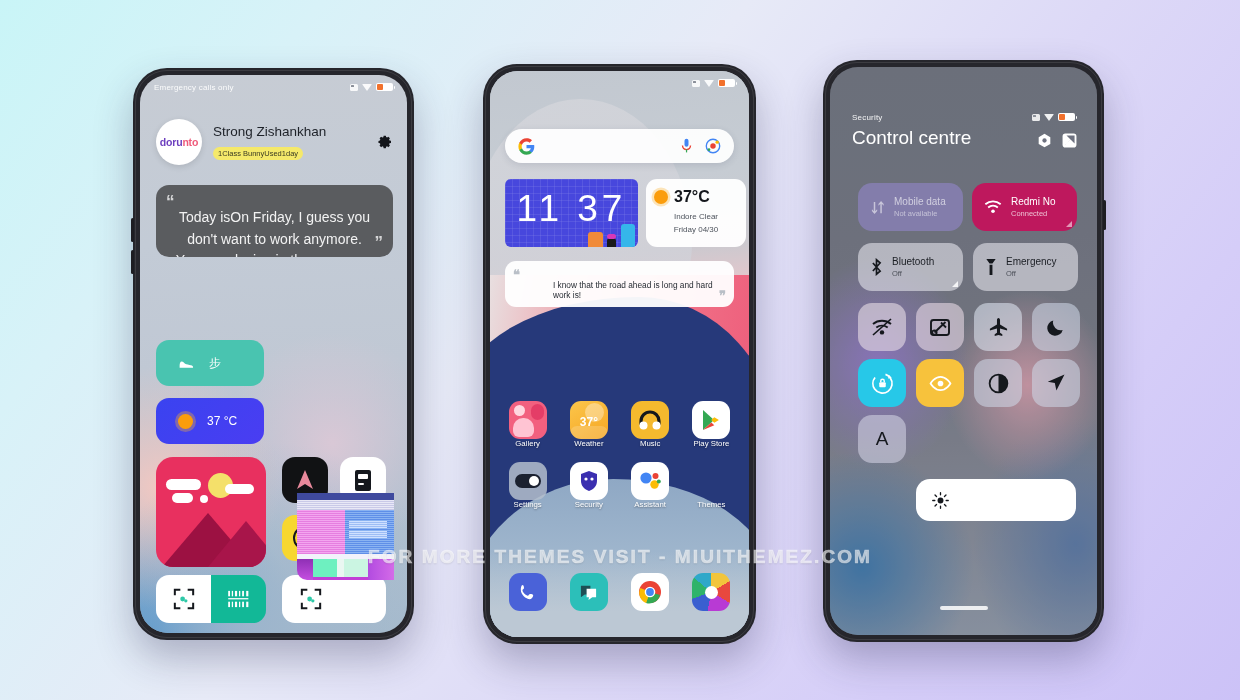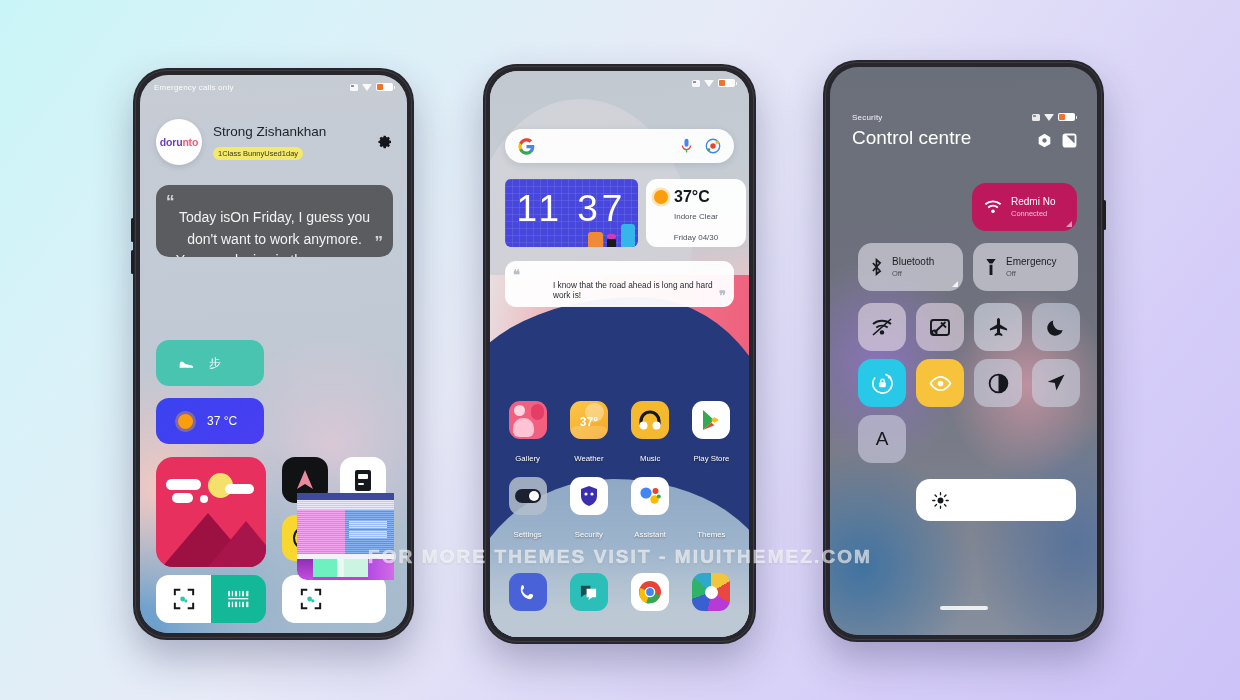--- a/index.html
+++ b/index.html
@@ -162,34 +162,34 @@
             font-size:37px; font-weight:300; letter-spacing:4px;}
   .cyl{ position:absolute; border-radius:3px 3px 2px 2px; }
 
   .wthw{ position:absolute; left:156px; top:108px; width:100px; height:68px; border-radius:11px;
          background:rgba(255,255,255,.95); z-index:5; padding:9px 8px 0 8px;}
   .wthw .row1{ display:flex; align-items:center; gap:6px;}
   .wthw .sun2{ width:14px;height:14px;border-radius:50%;background:#fb9d0c;
                box-shadow:0 0 0 2.5px rgba(253,177,43,.32); flex:0 0 auto;}
   .wthw .deg{ font-size:16px; font-weight:700; color:#14171c;}
   .wthw .l2{ font-size:8px; color:#4d535c; margin-top:6px; text-align:center;}
-  .wthw .l3{ font-size:8px; color:#4d535c; margin-top:12px; text-align:center;}
+  .wthw .l3{ font-size:8px; color:#4d535c; margin-top:4px; text-align:center;}
 
   .q2{ position:absolute; left:15px; right:15px; top:190px; height:46px; border-radius:11px;
        background:rgba(255,255,255,.95); z-index:5;}
   .q2 .qm2{ position:absolute; font-size:13px; color:#b9bfc7; font-weight:700; line-height:1;}
   .q2 .qm2.a{left:8px;top:7px;} .q2 .qm2.b{right:8px;bottom:5px;}
   .q2 .t2{ position:absolute; left:10px; right:10px; top:19px; font-size:8.3px; color:#272c33;padding-left:38px;}
 
   .apps{ position:absolute; left:7px; right:7px; top:330px; z-index:5;}
   .arow{ display:flex; justify-content:space-around; margin-bottom:14px;}
   .app{ width:56px; text-align:center;}
   .app .ai{ width:38px;height:38px;border-radius:11px;margin:0 auto;position:relative;overflow:hidden;
             display:flex;align-items:center;justify-content:center;}
-  .app .al{ font-size:7.8px; color:#fff; margin-top:15px; text-shadow:0 1px 2px rgba(0,0,0,.4);}
+  .app .al{ font-size:7.8px; color:#fff; margin-top:0; text-shadow:0 1px 2px rgba(0,0,0,.4);}
   .dock{ position:absolute; left:7px; right:7px; bottom:26px; display:flex; justify-content:space-around; z-index:5;}
   .dock .ai{ width:38px;height:38px;border-radius:11px;position:relative;overflow:hidden;
              display:flex;align-items:center;justify-content:center;}
 
   
   .cc-title{ position:absolute; left:22px; top:60px; font-size:19px; color:#fff; font-weight:400; z-index:5;}
   .cc-acts{ position:absolute; right:20px; top:66px; display:flex; gap:10px; z-index:5;}
   .cc-act{ width:15px;height:15px; display:flex;align-items:center;justify-content:center;}
 
   .tile-wide{ position:absolute; width:105px; height:48px; border-radius:14px; z-index:5;
@@ -573,20 +573,29 @@
         </div>
         <div class="cc-act">
           <svg width="15" height="15" viewBox="0 0 16 16">
               <rect x=".6" y=".6" width="14.8" height="14.8" rx="3" fill="#fff"></rect>
               <path fill="#6e7280" d="M13.2 2.8L3.2 12.8 2.6 13.4 13.4 2.6z"></path>
               <path fill="#6e7280" d="M13.4 2.6v8.6L4.8 2.6z"></path>
             </svg>
         </div>
       </div>
 
+      <div class="tile-wide t-data">
+        <svg width="15" height="15" viewBox="0 0 16 16">
+          <path fill="rgba(255,255,255,.55)" d="M4 2h1.6v10l2-2.2.1 1.9L4.8 15 2 11.7l.1-1.9 1.9 2.1zM11 14h1.6V4l1.9 2.1.1-1.9L11.8 1 9 4.3l.1 1.9 1.9-2.1z"></path>
+        </svg>
+        <div class="tw-txt">
+          <div class="n" style="color:rgba(255,255,255,.62);">Mobile data</div>
+          <div class="s" style="color:rgba(255,255,255,.52);">Not available</div>
+        </div>
+      </div>
 
       <div class="tile-wide t-wifi">
         <svg width="18" height="14" viewBox="0 0 20 15">
           <path fill="none" stroke="#fff" stroke-width="2" d="M1.5 4.5a13 13 0 0 1 17 0"></path>
           <path fill="none" stroke="#fff" stroke-width="2" d="M4.6 8a8.6 8.6 0 0 1 10.8 0"></path>
           <circle cx="10" cy="12.3" r="2" fill="#fff"></circle>
         </svg>
         <div class="tw-txt">
           <div class="n">Redmi No</div>
           <div class="s">Connected</div>

